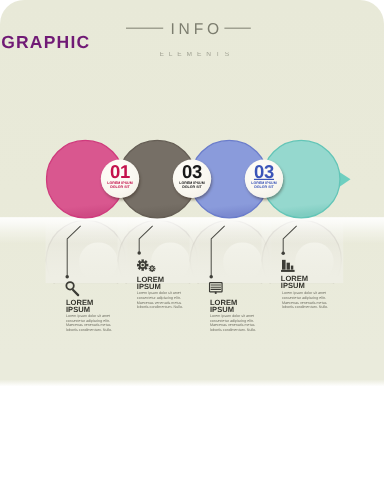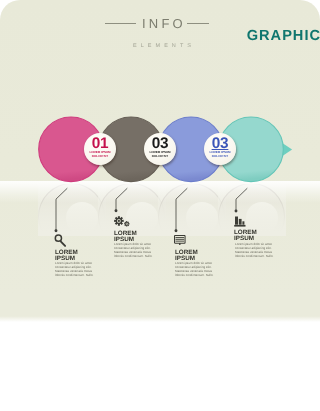--- a/index.html
+++ b/index.html
@@ -8,21 +8,21 @@
   #stage{position:relative;width:320px;height:411px;overflow:hidden;background:#fff;border-radius:20px;
     -webkit-font-smoothing:antialiased;}
   .ttl,.body,.info,.graphic,.elements,.inner .num,.inner .lbl{will-change:transform;}
   .bg{position:absolute;left:0;top:0;width:320px;height:322px;
       background:linear-gradient(180deg,#e8e9d8 0%,#e9ead9 50%,#eaebdc 92%,#eaebdc 98.2%,#ffffff 100%);}
 
   
   .hdr{position:absolute;left:0;top:0;width:320px;text-align:center;color:#7b7c6e;}
   .hdr-line{height:1px;background:#8e8f80;}
   .info{font-size:13px;letter-spacing:3.2px;font-weight:400;color:#7c7d6f;line-height:1;}
-  .graphic{position:absolute;left:0.6px;width:320px;text-align:right;font-size:14.6px;letter-spacing:1.0px;font-weight:700;color:#0f766e;line-height:1;}
+  .graphic{position:absolute;left:0.6px;width:320px;text-align:left;font-size:14.6px;letter-spacing:1.0px;font-weight:700;color:#701a75;line-height:1;}
   .elements{position:absolute;left:4px;width:320px;text-align:center;font-size:5.5px;letter-spacing:4.05px;font-weight:400;color:#a3a495;line-height:1;}
 
   
   .circles{position:absolute;left:0;top:0;width:320px;height:330px;}
 
   
   .bubwrap{position:absolute;top:116.2px;width:80px;height:68px;}
   .bubsvg{position:absolute;left:0;top:0;}
   .inner{position:absolute;width:32px;height:32px;border-radius:50%;
     background:radial-gradient(circle at 38% 30%, #fffdf8 0%, #faf8f1 55%, #f1eee4 100%);

